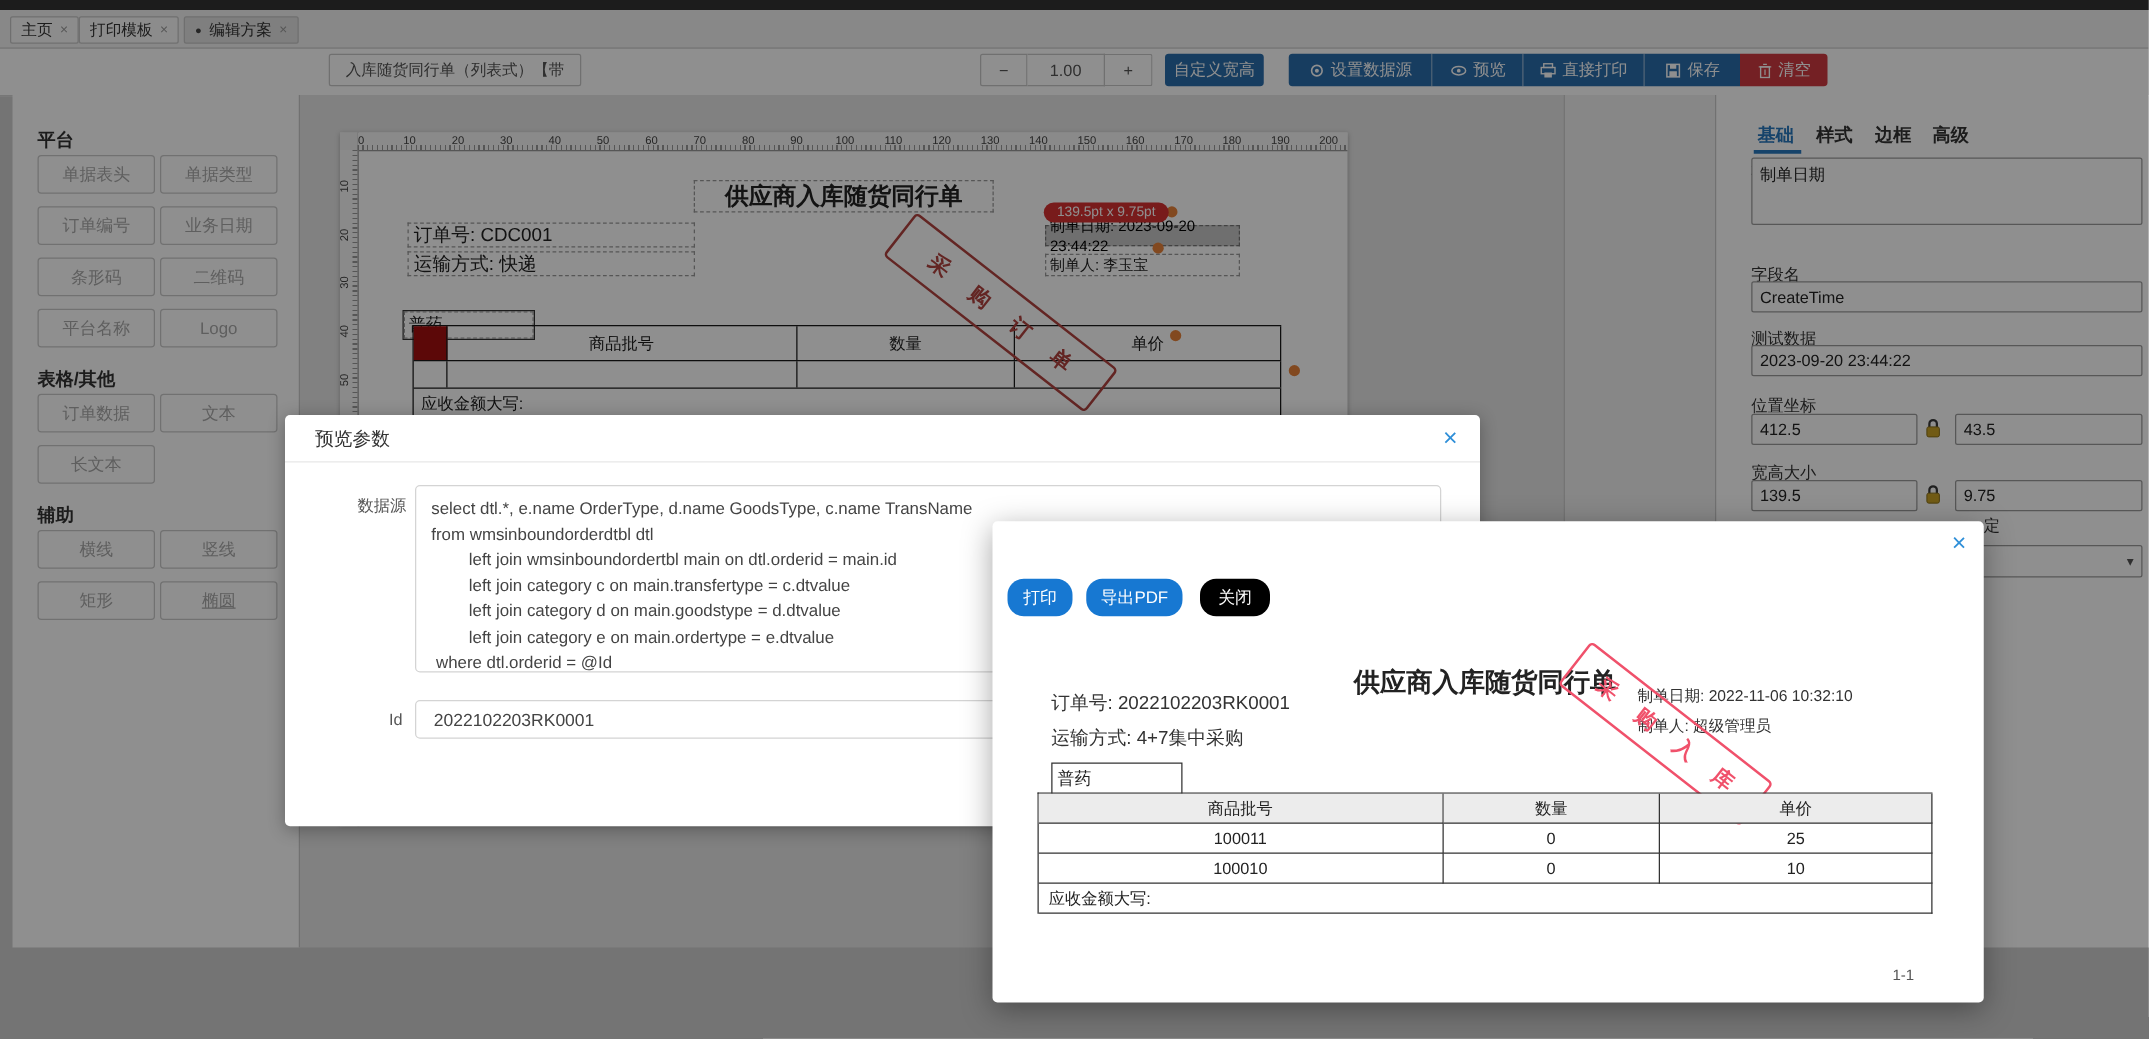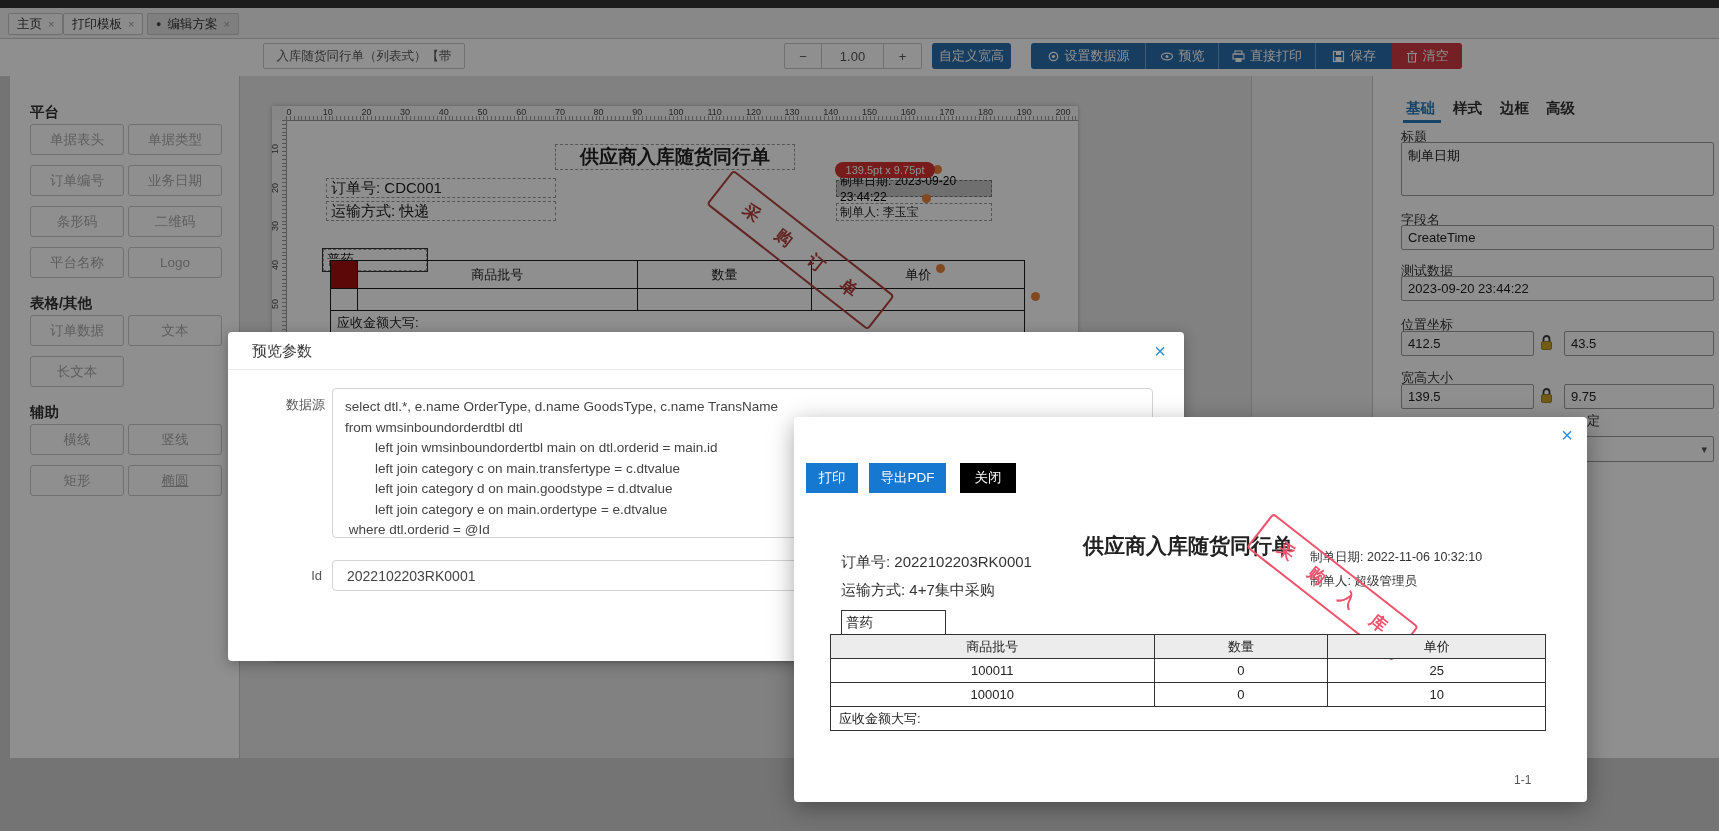--- a/index.html
+++ b/index.html
@@ -55,21 +55,21 @@
   .iinput{box-sizing:border-box;border:1px solid #9c9c9c;background:#fff;font-size:13px;color:#222;display:flex;align-items:center;padding-left:6px;border-radius:2px;}
   
   .overlay{left:0;top:0;width:1719px;height:831px;background:rgba(0,0,0,0.44);z-index:10;}
   .modal1{left:228px;top:332px;width:956px;height:329px;background:#fff;border-radius:4px;box-shadow:0 3px 14px rgba(0,0,0,.3);z-index:20;}
   .m1-head{left:0;top:0;width:100%;height:38px;border-bottom:1px solid #e8e8e8;box-sizing:border-box;}
   .closex{color:#2f8fd8;font-size:20px;line-height:20px;}
   .mlabel{font-size:13px;color:#555;}
   .sqlbox{box-sizing:border-box;border:1px solid #d4d4d4;border-radius:4px;font-size:13.5px;color:#444;white-space:pre;line-height:20.5px;padding:8px 12px;overflow:hidden;}
   .idinput{box-sizing:border-box;border:1px solid #d4d4d4;border-radius:4px;font-size:14px;color:#444;display:flex;align-items:center;padding-left:14px;}
   .modal2{left:794px;top:417px;width:793px;height:385px;background:#fff;border-radius:4px;box-shadow:0 6px 24px rgba(0,0,0,.35);z-index:30;}
-  .m2btn{height:30px;box-sizing:border-box;border:none;border-radius:0;color:#fff;font-size:13.5px;display:flex;align-items:center;justify-content:center;}
+  .m2btn{height:30px;box-sizing:border-box;border:none;border-radius:13px;color:#fff;font-size:13.5px;display:flex;align-items:center;justify-content:center;}
   .m2blue{background:#1778d2;}
   .m2red{background:#000000;}
   .ptable{box-sizing:border-box;border-top:1.5px solid #333;border-left:1.5px solid #333;}
   .prow{display:flex;}
   .pcell{box-sizing:border-box;border-right:1px solid #333;border-bottom:1px solid #333;height:24px;display:flex;align-items:center;justify-content:center;font-size:13px;color:#222;}
   .pcell.head{background:#ececec;}
   .pcell.last{border-right:1.5px solid #333;}
   .pcell.bottom{border-bottom:1.5px solid #333;}
   svg{display:block;}
 </style>
@@ -253,21 +253,21 @@
 <div class="abs stamp" style="left:698px;top:228px;width:205px;height:44px;color:#b0433f;border-color:#b0433f;transform:rotate(38deg);font-size:17px;letter-spacing:24px;padding-left:24px;z-index:2;">采购订单</div>
 
 <div class="abs inspector">
   <div class="abs itab active" style="left:33px;top:23px;">基础</div>
   <div class="abs" style="left:30px;top:44px;width:38px;height:3px;background:#2878be;"></div>
   <div class="abs itab" style="left:80px;top:23px;">样式</div>
   <div class="abs itab" style="left:127px;top:23px;">边框</div>
   <div class="abs itab" style="left:173px;top:23px;">高级</div>
 
   <div class="abs ilabel" style="left:28px;top:52px;">标题</div>
-  <div class="abs iinput" style="left:28px;top:66px;width:313px;height:54px;align-items:flex-start;padding-top:4px;">制单日期</div>
+  <div class="abs iinput" style="left:28px;top:50px;width:313px;height:54px;align-items:flex-start;padding-top:4px;">制单日期</div>
 
   <div class="abs ilabel" style="left:28px;top:135px;">字段名</div>
   <div class="abs iinput" style="left:28px;top:149px;width:313px;height:25px;">CreateTime</div>
 
   <div class="abs ilabel" style="left:28px;top:186px;">测试数据</div>
   <div class="abs iinput" style="left:28px;top:200px;width:313px;height:25px;">2023-09-20 23:44:22</div>
 
   <div class="abs ilabel" style="left:28px;top:240px;">位置坐标</div>
   <div class="abs iinput" style="left:28px;top:255px;width:133px;height:25px;">412.5</div>
   <div class="abs" style="left:166px;top:258px;">

